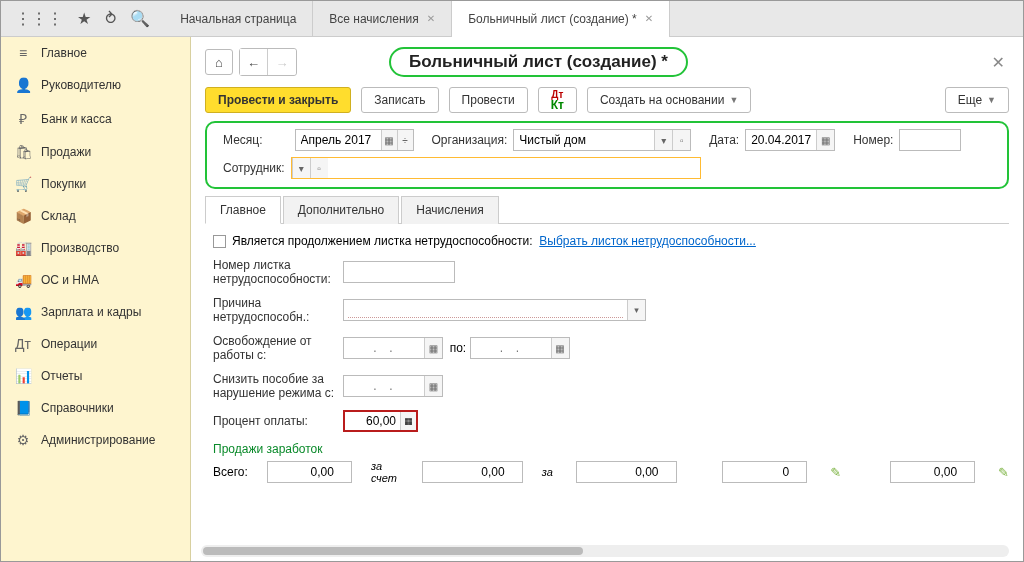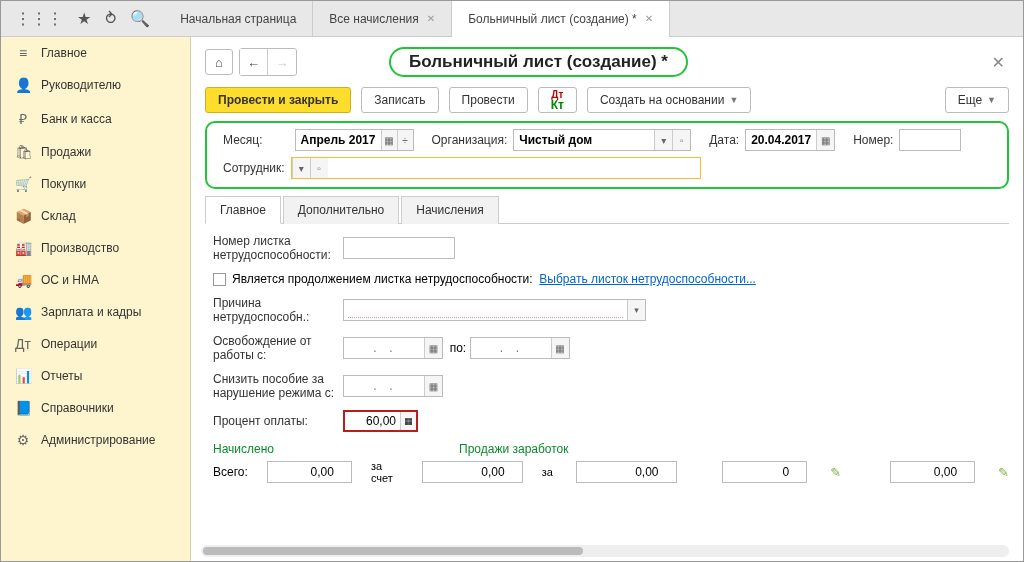--- a/index.html
+++ b/index.html
@@ -32,21 +32,21 @@
 .btn .caret { margin-left: 5px; font-size: 9px; color: #777; }
 .dbkt { color: #b00; font-size: 10px; line-height: 8px; font-weight: bold; }
 .dbkt sub { color: #080; }
 
 .header-block { border: 2.5px solid #22c338; border-radius: 10px; padding: 6px 10px 8px 16px; margin-bottom: 6px; }
 .row { display: flex; align-items: center; gap: 6px; margin-bottom: 6px; }
 .row:last-child { margin-bottom: 0; }
 .lbl { color: #333; white-space: nowrap; }
 .inp-wrap { display: inline-flex; align-items: stretch; border: 1px solid #bbb; background: #fff; height: 22px; }
 .inp-wrap.hl { border: 1.5px solid #ffbb33; }
-.inp-wrap input { border: none; outline: none; padding: 0 5px; height: 100%; background: transparent; font-weight: bold; }
+.inp-wrap input { border: none; outline: none; padding: 0 5px; height: 100%; background: transparent; }
 .inp-btn { border: none; border-left: 1px solid #ccc; background: #f5f5f5; width: 18px; display: flex; align-items: center; justify-content: center; cursor: pointer; font-size: 10px; color: #666; }
 .inp-btn.narrow { width: 16px; }
 
 .tabs { display: flex; border-bottom: 1px solid #ccc; margin-bottom: 10px; }
 .tabsel { padding: 6px 14px; border: 1px solid #ccc; border-bottom: none; background: #f2f2f2; margin-right: 2px; cursor: pointer; color: #333; position: relative; top: 1px; }
 .tabsel.active { background: #fff; border-bottom: 1px solid #fff; }
 
 .form-row { display: flex; align-items: center; margin-bottom: 10px; padding-left: 8px; }
 .form-lbl { width: 130px; color: #333; }
 .date-inp { border: 1px solid #bbb; display: inline-flex; height: 22px; }
@@ -62,21 +62,21 @@
 .num-inp .spin { border-left: 1px solid #ccc; width: 16px; background: #f5f5f5; display: flex; align-items: center; justify-content: center; font-size: 9px; cursor: pointer; }
 
 .totals-head { display: flex; padding-left: 8px; margin-top: 6px; }
 .totals-head span { color: #0a8a2a; font-size: 12px; }
 .totals-head .c1 { width: 246px; }
 .totals-head .c2 { width: 470px; }
 .totals-head .c3 { width: 130px; }
 .totals-row { display: flex; align-items: center; padding-left: 8px; margin-top: 4px; gap: 19px; }
 .tot-lbl { width: 44px; }
 .tot-inp { border: 1px solid #bbb; height: 22px; text-align: right; padding: 3px 17px; background: #fff; }
-.tot-sub { display: inline-block; font-size: 11px; width: 42px; }
+.tot-sub { display: inline-block; font-size: 11px; width: 42px; font-style: italic; }
 .pencil { color: #7cb342; font-size: 13px; cursor: pointer; margin-left: 4px; }
 
 .scroll-x { position: absolute; bottom: 4px; left: 200px; right: 14px; height: 12px; background: #eee; border-radius: 6px; }
 .scroll-thumb { position: absolute; left: 2px; width: 380px; height: 8px; top: 2px; background: #bbb; border-radius: 4px; }
 </style>
 </head>
 <body>
 
 <div class="topbar">
   <div class="topbar-icons">
@@ -221,30 +221,30 @@
     </div>
   </div>
 
   <div class="tabs">
     <div class="tabsel active">Главное</div>
     <div class="tabsel">Дополнительно</div>
     <div class="tabsel">Начисления</div>
   </div>
 
   <div class="form-row">
+    <span class="checkbox"></span>
+    <span>Является продолжением листка нетрудоспособности:</span>&nbsp;&nbsp;
+    <span class="link">Выбрать листок нетрудоспособности...</span>
+  </div>
+
+  <div class="form-row">
     <span class="form-lbl" style="width:130px">Номер листка нетрудоспособности:</span>
     <span class="inp-wrap">
         <input style="width: 110px;" value="">
       </span>
-  </div>
-
-  <div class="form-row">
-    <span class="checkbox"></span>
-    <span>Является продолжением листка нетрудоспособности:</span>&nbsp;&nbsp;
-    <span class="link">Выбрать листок нетрудоспособности...</span>
   </div>
 
   <div class="form-row">
     <span class="form-lbl">Причина нетрудоспособн.:</span>
     <span class="dotted-inp">
         <input style="">
         <span class="dd">▾</span>
       </span>
   </div>
 
@@ -271,21 +271,20 @@
 
   <div class="form-row">
     <span class="form-lbl">Процент оплаты:</span>
     <span class="num-inp">
         <input value="60,00" style="">
         <span class="spin">▦</span>
       </span>
   </div>
 
   <div class="totals-head">
-    <span class="c1">Начислено</span>
     <span class="c3">Продажи заработок</span>
   </div>
 
   <div class="totals-row">
     <span class="tot-lbl">Всего:</span>
     <span class="tot-inp" style="width:100px">0,00</span>
     <span class="tot-sub">за счет</span>
     <span class="tot-inp" style="width:120px">0,00</span>
     <span class="tot-sub" style="width:20px">за</span>
     <span class="tot-inp" style="width:120px">0,00</span>

